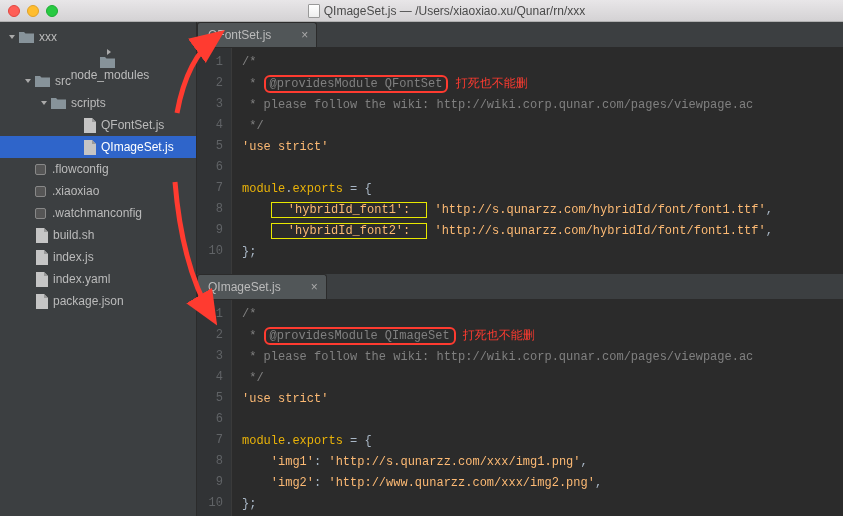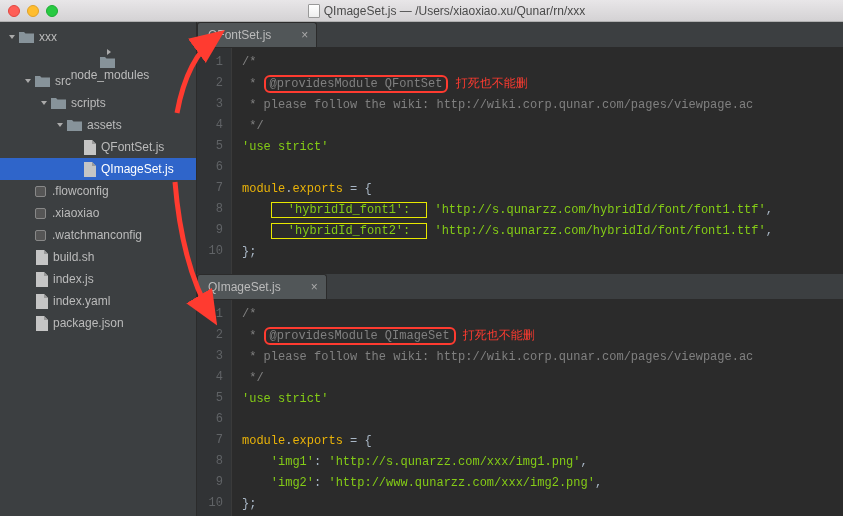--- a/index.html
+++ b/index.html
@@ -126,21 +126,21 @@
 .gutter div { padding-right: 8px; }
 .code {
   flex: 1;
   padding: 4px 0 0 10px;
   font-size: 12px;
   line-height: 21px;
   white-space: pre;
   color: #a9b7c6;
 }
 .cm { color: #808080; }
-.str { color: #84cc16; }
+.str { color: #fdba74; }
 .id { color: #eab308; }
 .highlight-red {
   border: 2px solid #ff3b30;
   border-radius: 6px;
   padding: 0 4px;
 }
 .annot-red { color: #ff3b30; font-family: 'PingFang SC', sans-serif; }
 .highlight-yellow {
   border: 1.5px solid #e8e800;
   padding: 0 16px;
@@ -204,31 +204,20 @@
       <div class="tree-row" style="padding-left: 40px;">
         <span class="chev">
           <svg viewBox="0 0 8 8">
             <path d="M1 2 L4 6 L7 2 Z" fill="#aaa"></path>
           </svg>
         </span>
         <span class="folder-ico"><svg viewBox="0 0 15 12">
             <path d="M0 1 L5 1 L6.5 2.5 L15 2.5 L15 12 L0 12 Z" fill="#87939a"></path>
           </svg></span>
         <span>scripts</span>
-      </div>
-      <div class="tree-row" style="padding-left: 56px;">
-        <span class="chev">
-          <svg viewBox="0 0 8 8">
-            <path d="M1 2 L4 6 L7 2 Z" fill="#aaa"></path>
-          </svg>
-        </span>
-        <span class="folder-ico"><svg viewBox="0 0 15 12">
-            <path d="M0 1 L5 1 L6.5 2.5 L15 2.5 L15 12 L0 12 Z" fill="#87939a"></path>
-          </svg></span>
-        <span>assets</span>
       </div>
       <div class="tree-row" style="padding-left: 72px;">
         <span class="chev"></span>
         <span class="file-ico"><svg viewBox="0 0 13 15">
             <path d="M1 0 L9 0 L13 4 L13 15 L1 15 Z" fill="#c5c5c5"></path>
             <path d="M9 0 L9 4 L13 4 Z" fill="#999"></path>
           </svg></span>
         <span>QFontSet.js</span>
       </div>
       <div class="tree-row selected" style="padding-left: 72px;">

